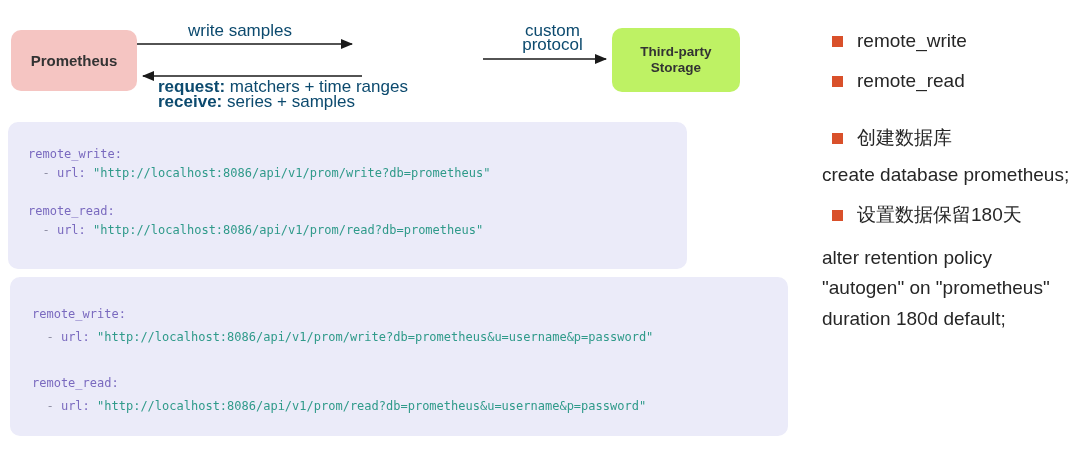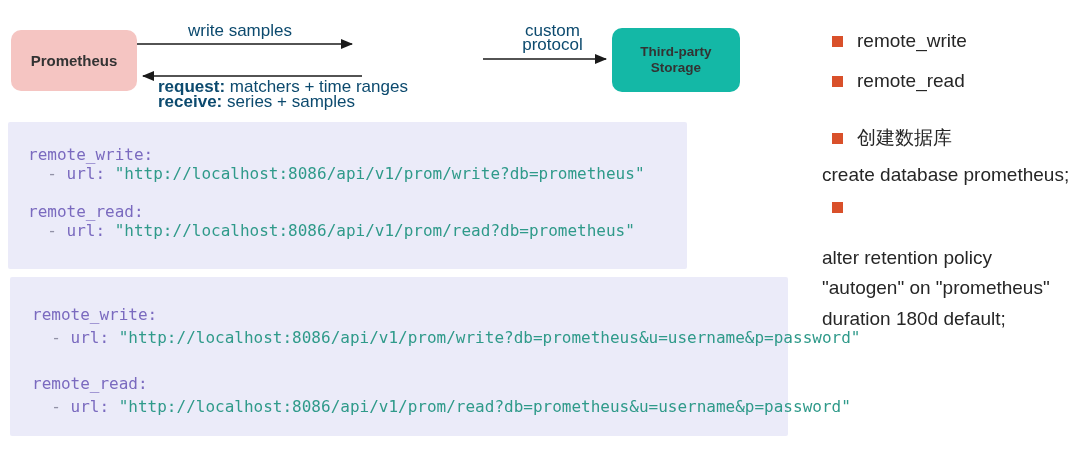--- a/index.html
+++ b/index.html
@@ -13,32 +13,32 @@
   
   .diagram{position:absolute;left:0;top:0;width:790px;height:118px;}
   .dg-svg{position:absolute;left:0;top:0;pointer-events:none;}
   .box{
     position:absolute;border-radius:10px;
     display:flex;flex-direction:column;align-items:center;justify-content:center;
     color:#333333;font-weight:bold;text-align:center;
   }
   .box-prometheus{left:11px;top:30px;width:126px;height:61px;background:#f5c5c2;font-size:15px;}
   .box-adapter{left:360px;top:28px;width:123px;height:60px;background:#fde0bb;font-size:15px;}
-  .box-storage{left:612px;top:28px;width:128px;height:64px;background:#14b8a6;font-size:13.5px;font-weight:600;line-height:16px;}
+  .box-storage{left:612px;top:28px;width:128px;height:64px;background:#bef264;font-size:13.5px;font-weight:600;line-height:16px;}
   .arrow-label{position:absolute;font-size:17px;color:#0c4a6e;}
   .lbl-write{left:160px;top:21px;width:160px;text-align:center;}
   .lbl-custom{left:505px;top:24px;width:95px;text-align:center;line-height:14px;}
   .lbl-reqrecv{left:158px;top:79px;line-height:15px;}
   .lbl-reqrecv .row{white-space:pre;}
   .lbl-reqrecv b{font-weight:bold;}
   
   .code-block{
-    position:absolute;background:#ebebf9;border-radius:2px;
+    position:absolute;background:#ebebf9;border-radius:10px;
     font-family:"DejaVu Sans Mono","Liberation Mono",monospace;
-    font-size:16px;
+    font-size:12px;
   }
   .code-plain{left:8px;top:122px;width:679px;height:147px;padding:23px 0 0 20px;box-sizing:border-box;}
   .code-plain .code-line{height:19px;line-height:19px;}
   .code-auth{left:10px;top:277px;width:778px;height:159px;padding:26px 0 0 22px;box-sizing:border-box;}
   .code-auth .code-line{height:23px;line-height:23px;}
   .code-line{white-space:pre;}
   .c-key{color:#7a6abf;}
   .c-dash{color:#9191a6;}
   .c-str{color:#2f9a8a;}
   
@@ -132,20 +132,21 @@
       <span class="bullet-sq"></span>
       <span>创建数据库</span>
     </div>
 
     <div class="rp-item plain rp-i4">
       <span>create database prometheus;</span>
     </div>
 
     <div class="rp-item with-bullet rp-i5">
       <span class="bullet-sq"></span>
+      <span>设置数据保留180天</span>
     </div>
 
     <div class="rp-item plain rp-i6">
       <span>alter retention policy</span>
     </div>
 
     <div class="rp-item plain rp-i7">
       <span>"autogen" on "prometheus"</span>
     </div>
 

